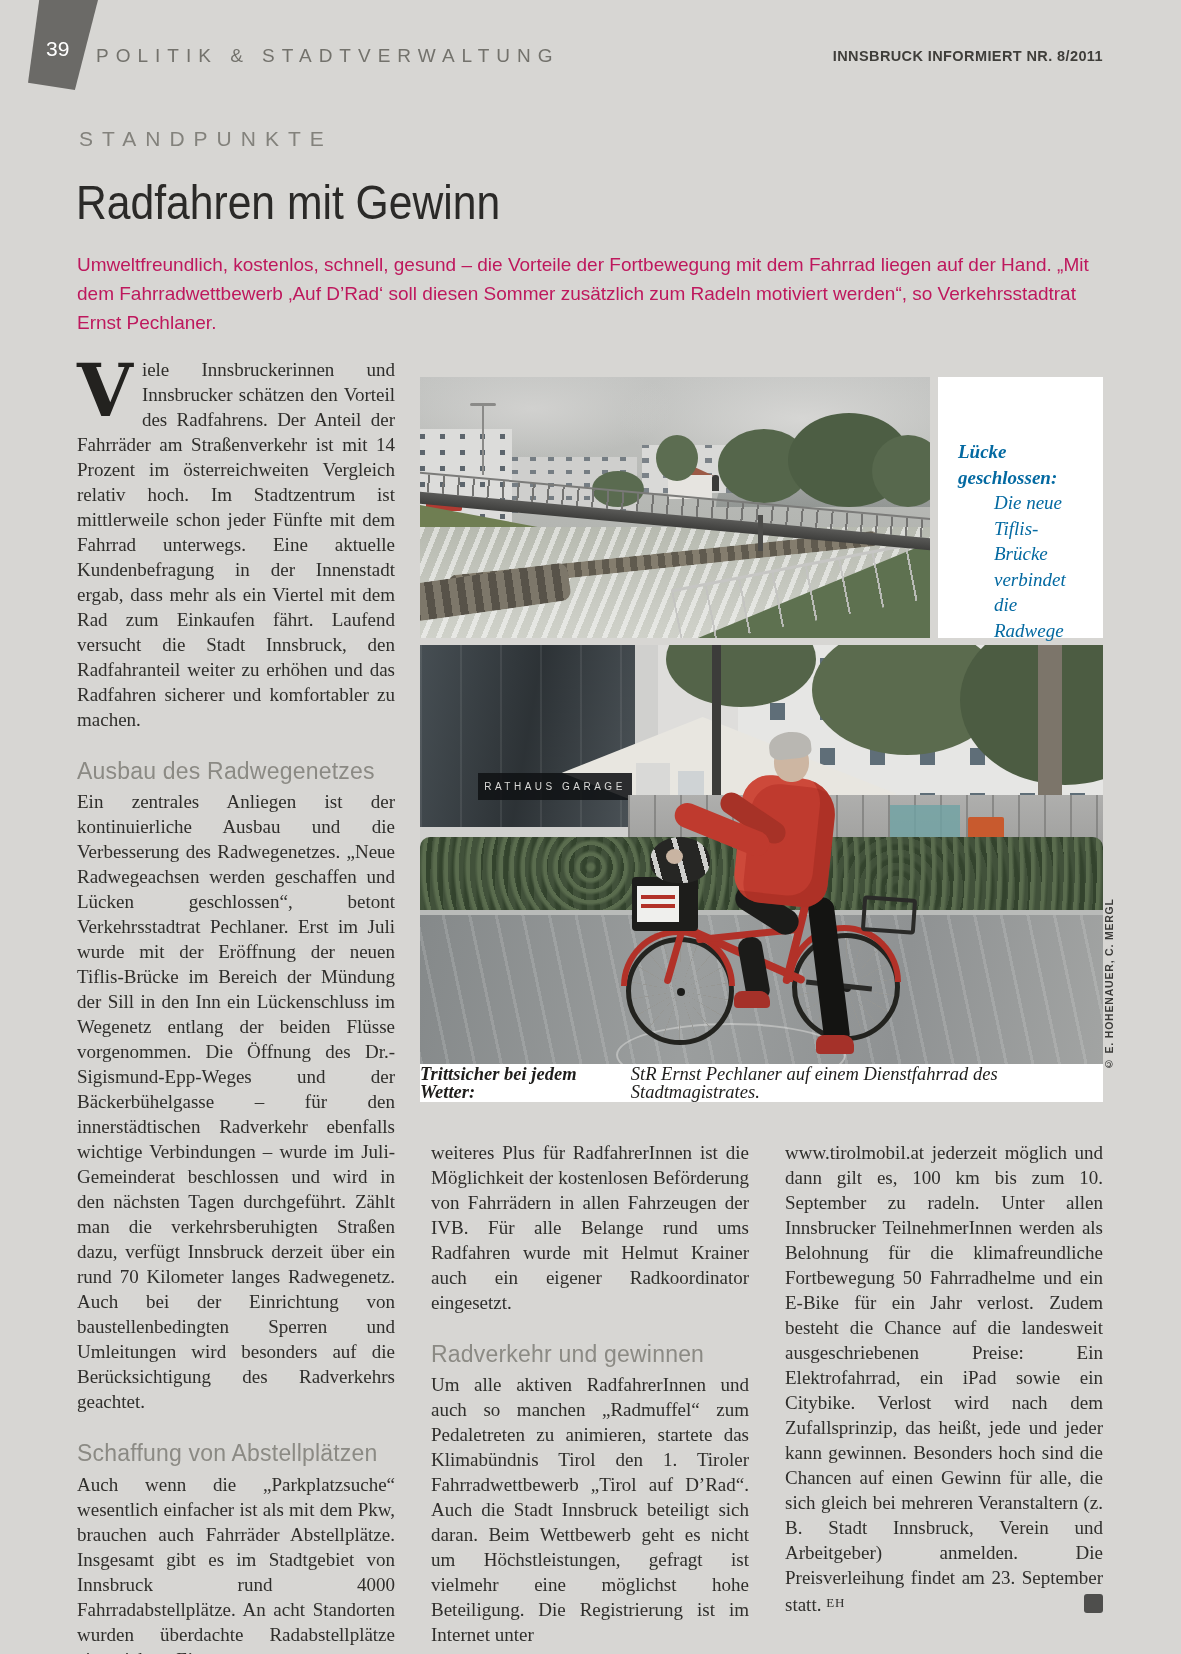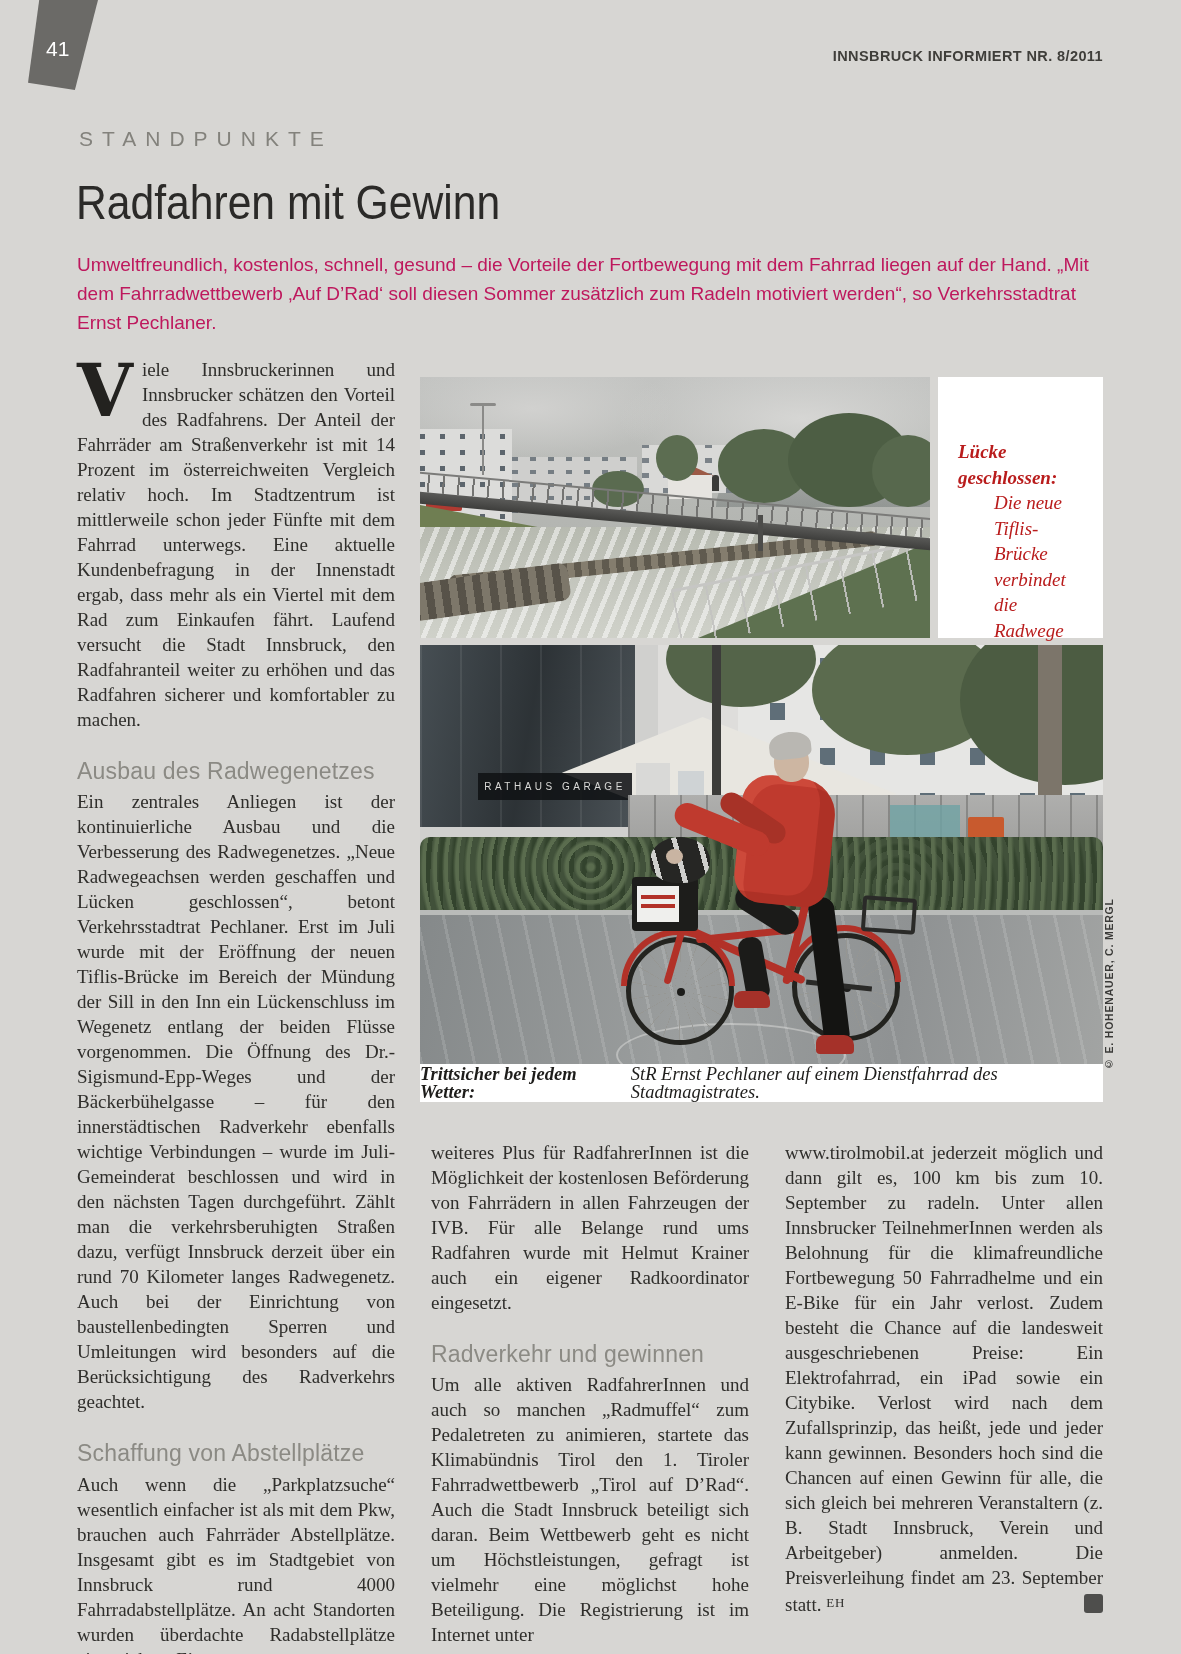--- a/index.html
+++ b/index.html
@@ -113,21 +113,21 @@
   .p1-fence { right:-6px; bottom:16px; width:262px; height:58px; border-top:3px solid #c6c6c4; transform:rotate(-11deg);
     background-image:repeating-linear-gradient(90deg, rgba(195,195,193,.9) 0 2px, transparent 2px 34px);}
   .p1-bridge { left:-8px; top:94px; width:532px; height:34px; transform:rotate(5.2deg); transform-origin:left center; }
   .p1-rail { position:absolute; left:0; top:0; width:100%; height:20px; border-top:2px solid #7b7b79;
     background-image:repeating-linear-gradient(90deg, #747472 0 2px, transparent 2px 15px);}
   .p1-deck { position:absolute; left:0; top:20px; width:100%; height:12px; background:linear-gradient(#5a5a58, #3e3e3c); }
   .p1-pier { left:338px; top:138px; width:5px; height:36px; background:#4c4c4a; }
   .p1-walker { left:292px; top:98px; width:7px; height:16px; background:#3a3a38; border-radius:3px 3px 0 0; }
   
   .photo1-caption {
-    flex:1 1 auto; background:#ffffff; padding:62px 18px 0 20px; color:#b91c1c;
+    flex:1 1 auto; background:#ffffff; padding:62px 18px 0 20px; color:#0369a1;
   }
   .photo1-caption .cap-title { font:700 19px/25.5px "Liberation Serif", serif; font-style:italic; }
   .photo1-caption .cap-text  { font:400 19px/25.5px "Liberation Serif", serif; font-style:italic;margin-left:36px; }
   
   .p2 { position:absolute; left:420px; top:645px; width:683px; height:419px; overflow:hidden; background:#d0d0ce; }
   .p2 > div { position:absolute; }
   .p2-bldg-right { left:300px; top:0; width:383px; height:165px; background-color:#e6e6e4;
     background-image:repeating-linear-gradient(0deg, transparent 0 17px, #e6e6e4 17px 45px),
                      repeating-linear-gradient(90deg, #5f6e78 0 15px, transparent 15px 50px);}
   .p2-bldg-far { left:238px; top:0; width:80px; height:125px; background:#dedddb; }
@@ -209,33 +209,34 @@
     font:700 10.5px/16px "Liberation Sans", sans-serif; letter-spacing:.8px; color:#3a3a38;
     white-space:nowrap;
   }
 </style>
 </head>
 <body>
 
 <div class="page">
 
   <div class="flag">
-    <span class="pagenum">41</span>
-  </div>
+    <span class="pagenum">39</span>
+  </div>
+  <div class="section-title">POLITIK &amp; STADTVERWALTUNG</div>
   <div class="issue-info">INNSBRUCK INFORMIERT NR. 8/2011</div>
 
   <div class="kicker">STANDPUNKTE</div>
   <h1 class="headline"><span class="squeeze">Radfahren mit Gewinn</span></h1>
   <p class="lead">Umweltfreundlich, kostenlos, schnell, gesund – die Vorteile der Fortbewegung mit dem Fahrrad liegen auf der Hand. „Mit dem Fahrradwettbewerb ‚Auf D’Rad‘ soll diesen Sommer zusätzlich zum Radeln motiviert werden“, so Verkehrsstadtrat Ernst Pechlaner.</p>
 
   <div class="col col1">
     <p class="body"><span class="dropcap">V</span><span>iele Innsbruckerinnen und Innsbrucker schätzen den Vorteil des Radfahrens. Der Anteil der Fahrräder am Straßenverkehr ist mit 14 Prozent im österreichweiten Vergleich relativ hoch. Im Stadtzentrum ist mittlerweile schon jeder Fünfte mit dem Fahrrad unterwegs. Eine aktuelle Kundenbefragung in der Innenstadt ergab, dass mehr als ein Viertel mit dem Rad zum Einkaufen fährt. Laufend versucht die Stadt Innsbruck, den Radfahranteil weiter zu erhöhen und das Radfahren sicherer und komfortabler zu machen.</span></p>
     <h2 class="subhead">Ausbau des Radwegenetzes</h2>
     <p class="body">Ein zentrales Anliegen ist der kontinuierliche Ausbau und die Verbesserung des Radwegenetzes. „Neue Radwegeachsen werden geschaffen und Lücken geschlossen“, betont Verkehrsstadtrat Pechlaner. Erst im Juli wurde mit der Eröffnung der neuen Tiflis-Brücke im Bereich der Mündung der Sill in den Inn ein Lückenschluss im Wegenetz entlang der beiden Flüsse vorgenommen. Die Öffnung des Dr.-Sigismund-Epp-Weges und der Bäckerbühelgasse – für den innerstädtischen Radverkehr ebenfalls wichtige Verbindungen – wurde im Juli-Gemeinderat beschlossen und wird in den nächsten Tagen durchgeführt. Zählt man die verkehrsberuhigten Straßen dazu, verfügt Innsbruck derzeit über ein rund 70 Kilometer langes Radwegenetz. Auch bei der Einrichtung von baustellenbedingten Sperren und Umleitungen wird besonders auf die Berücksichtigung des Radverkehrs geachtet.</p>
-    <h2 class="subhead">Schaffung von Abstellplätze</h2>
+    <h2 class="subhead">Schaffung von Abstellplätzen</h2>
     <p class="body">Auch wenn die „Parkplatzsuche“ wesentlich einfacher ist als mit dem Pkw, brauchen auch Fahrräder Abstellplätze. Insgesamt gibt es im Stadtgebiet von Innsbruck rund 4000 Fahrradabstellplätze. An acht Standorten wurden überdachte Radabstellplätze eingerichtet. Ein</p>
   </div>
 
   <div class="photo1-row">
     <div class="p1">
       <div class="p1-sky"></div>
       <div class="p1-mountain"></div>
       <div class="p1-bldg-a"></div>
       <div class="p1-bldg-b"></div>
       <div class="p1-bldg-c"></div>

